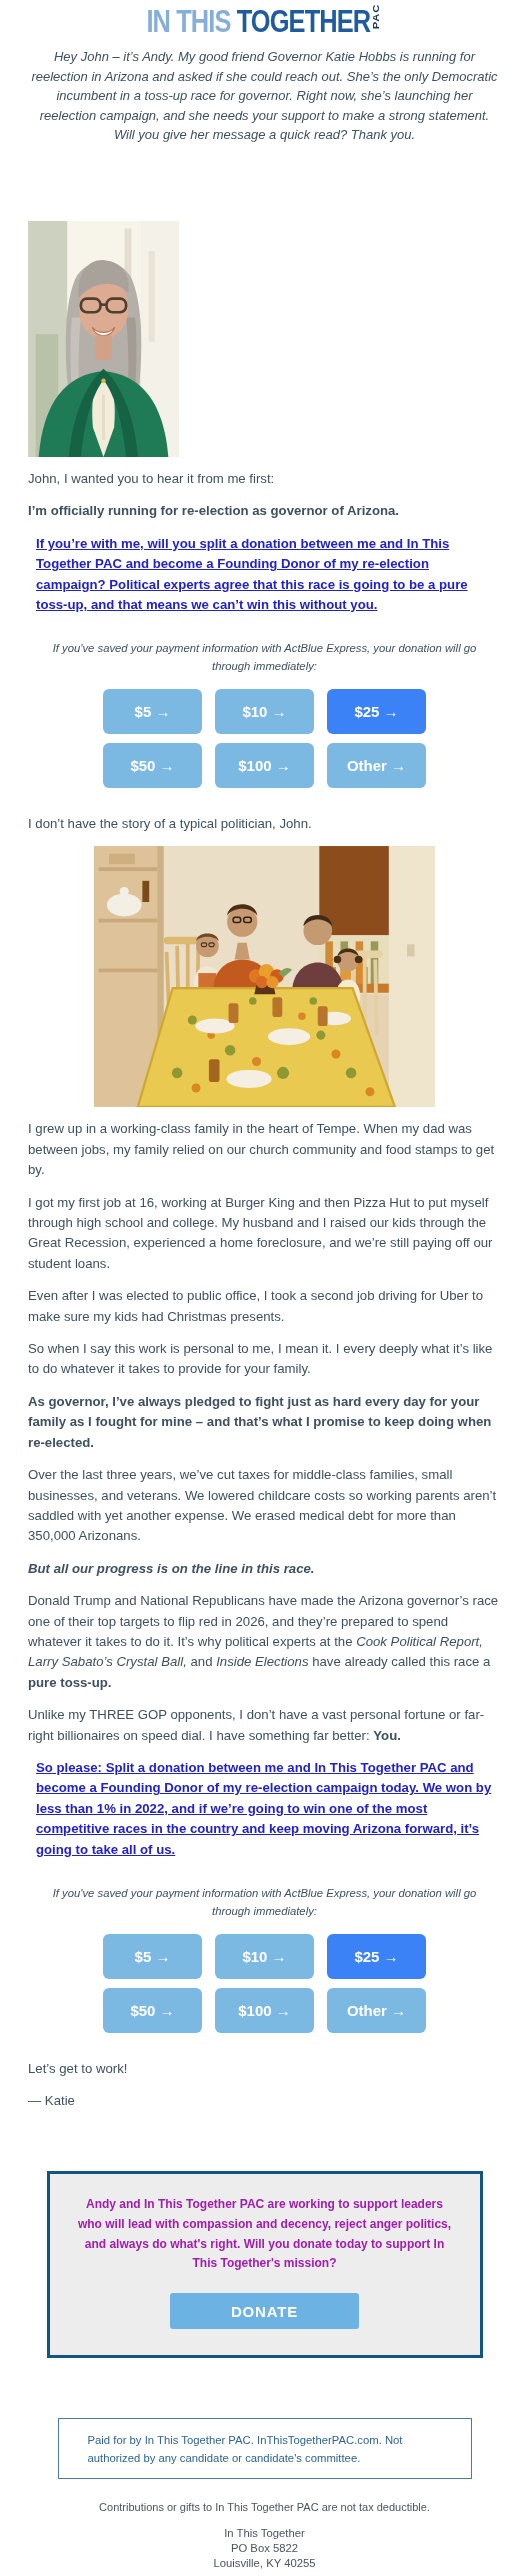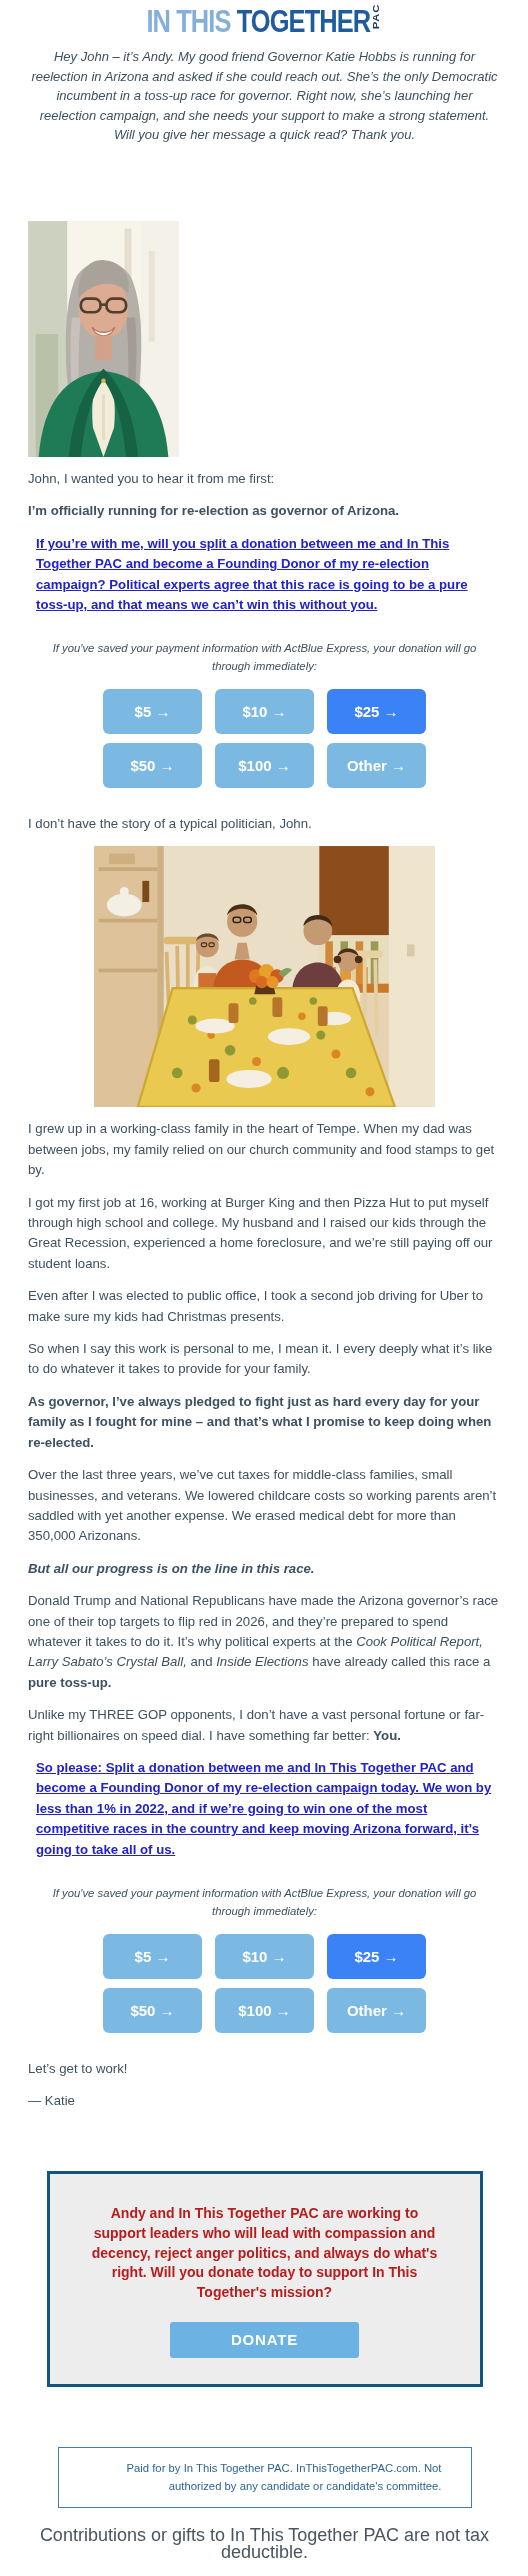--- a/index.html
+++ b/index.html
@@ -38,33 +38,33 @@
               grid-template-columns: repeat(3, 99px); gap: 9px 13px; }
   .amt-btn { display: flex; align-items: center; justify-content: center; height: 45px;
              background: #7CB9E2; border-radius: 6px; color: #fff; font-weight: bold;
              font-size: 15px; text-decoration: none; cursor: pointer; }
   .amt-btn.dark { background: #3b82f6; }
 
   .spacer-story { margin-top: 26px; }
 
   .donate-box { width: 436px; margin: 60px auto 0; background: #EDEDED;
                 border: 3px solid #135581; text-align: center; padding: 21px 26px 26px; }
-  .donate-box-text { font-size: 14px; line-height: 19.6px; font-weight: bold; color: #b91c1c;
-                     margin: 9px; }
+  .donate-box-text { font-size: 12px; line-height: 19.6px; font-weight: bold; color: #a21caf;
+                     margin: 0; }
   .donate-btn { display: flex; align-items: center; justify-content: center; width: 189px;
                 height: 36px; margin: 19.6px auto 0; background: #6CB2E2; border-radius: 3px;
                 color: #fff; font-weight: bold; font-size: 15px; letter-spacing: 0.8px;
                 text-decoration: none; cursor: pointer; }
 
   .paid-box { width: 414px; margin: 60px auto 0; border: 0.8px solid #477CA8;
-              padding: 11.3px 29px; text-align: right; font-size: 11.3px; line-height: 18px;
+              padding: 11.3px 29px; text-align: left; font-size: 11.3px; line-height: 18px;
               color: #2E6593; }
   .paid-link { color: #2E6593; text-decoration: none; cursor: pointer; }
 
-  .tax-line { text-align: center; font-size: 18px; line-height: 16.6px; color: #4A5560;
+  .tax-line { text-align: center; font-size: 11px; line-height: 16.6px; color: #4A5560;
               margin-top: 19.6px; }
   .addr-block { text-align: center; font-size: 11.3px; line-height: 15px; color: #4A5560;
                 margin-top: 7.6px; }
 </style>
 </head>
 <body>
 
 <div class="page">
 
   <div class="logo-row">

